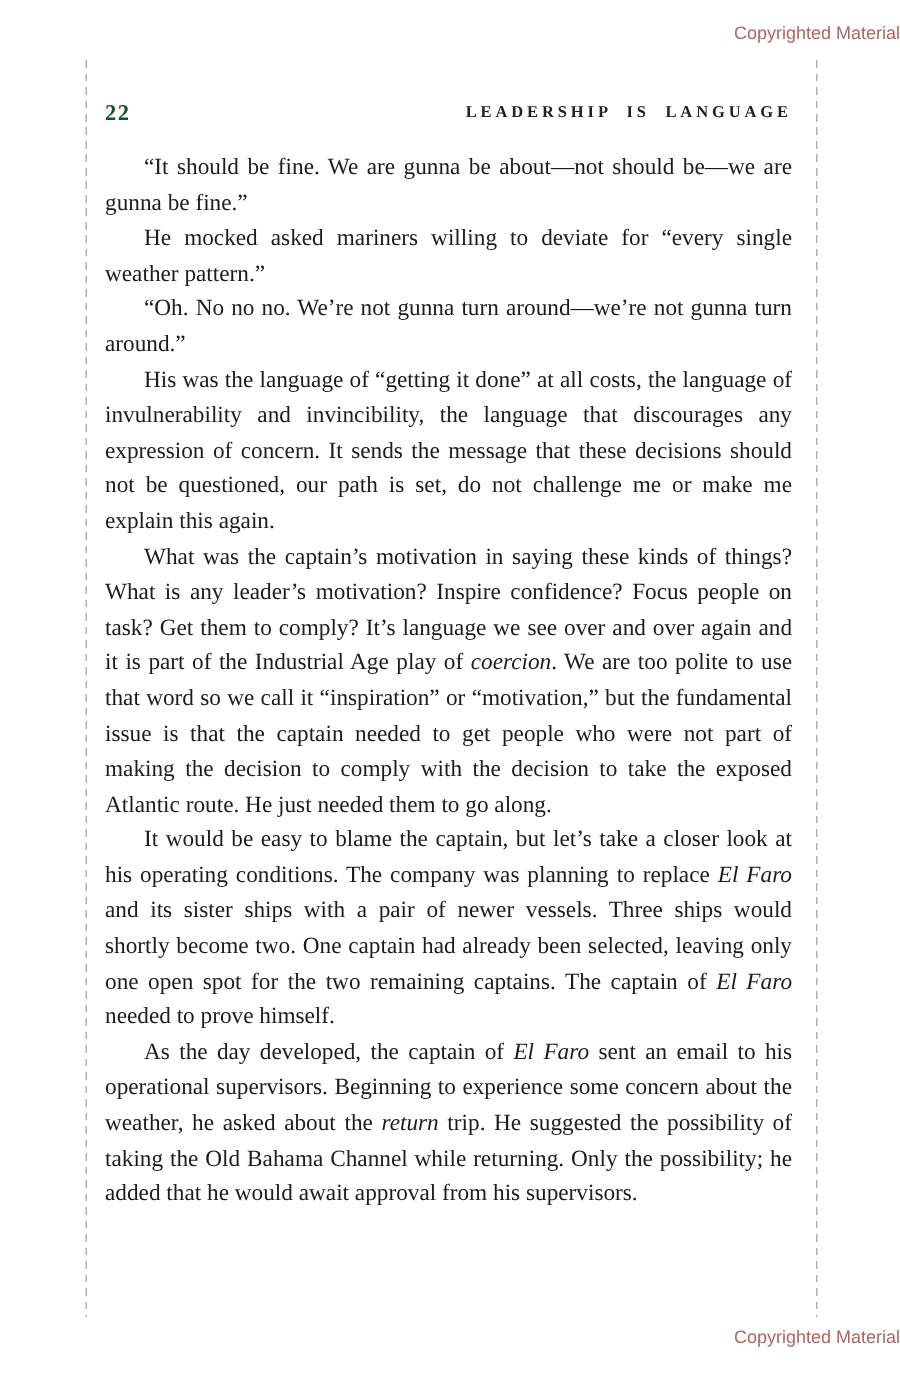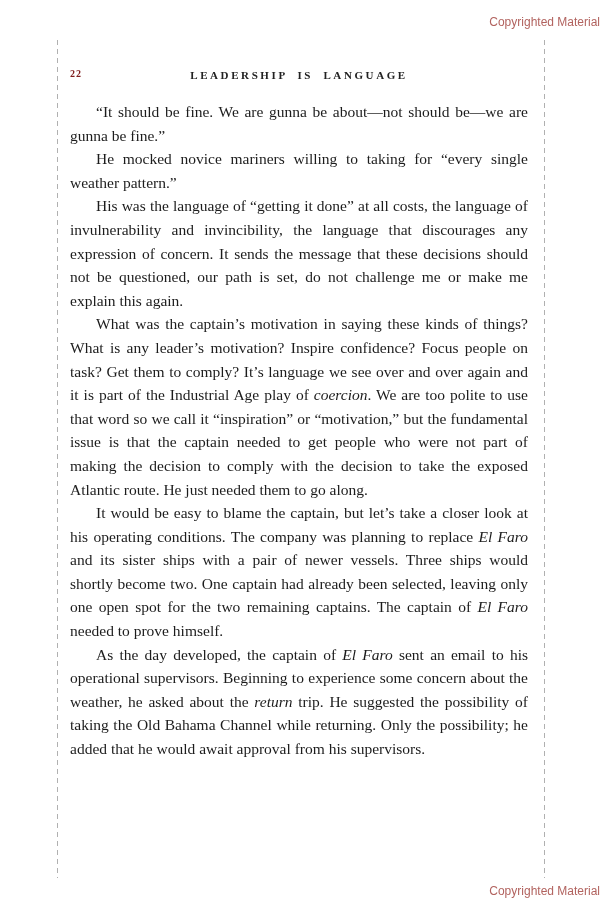--- a/index.html
+++ b/index.html
@@ -43,28 +43,28 @@
   }
   .running-head {
     position: relative;
     height: 20px;
     margin-bottom: 14px;
   }
   .page-num {
     position: absolute;
     left: 0;
     top: 2px;
-    font-size: 10px;
+    font-size: 15px;
     font-weight: bold;
     letter-spacing: 1px;
-    color: #7f1d1d;
+    color: #14532d;
   }
   .running-title {
     display: block;
-    text-align: center;
+    text-align: right;
     font-size: 11px;
     font-weight: bold;
     letter-spacing: 2.6px;
     word-spacing: 5px;
     color: #222;
     padding-top: 3px;
   }
   .body-text p {
     font-size: 15.5px;
     line-height: 23.6px;
@@ -82,21 +82,22 @@
 <div class="dash left"></div>
 <div class="dash right"></div>
 
 <div class="content">
   <div class="running-head">
     <span class="page-num">22</span>
     <span class="running-title">LEADERSHIP IS LANGUAGE</span>
   </div>
   <div class="body-text" id="body-text">
       <p><span>“It should be fine. We are gunna be about—not should be—we are gunna be fine.”</span></p>
-      <p><span>He mocked novice mariners willing to taking for “every single weather pattern.”</span></p>
+      <p><span>He mocked asked mariners willing to deviate for “every single weather pattern.”</span></p>
+      <p><span>“Oh. No no no. We’re not gunna turn around—we’re not gunna turn around.”</span></p>
       <p><span>His was the language of “getting it done” at all costs, the language of invulnerability and invincibility, the language that discourages any expression of concern. It sends the message that these decisions should not be questioned, our path is set, do not challenge me or make me explain this again.</span></p>
       <p><span>What was the captain’s motivation in saying these kinds of things? What is any leader’s motivation? Inspire confidence? Focus people on task? Get them to comply? It’s language we see over and over again and it is part of the Industrial Age play of </span><em>coercion</em><span>. We are too polite to use that word so we call it “inspiration” or “motivation,” but the fundamental issue is that the captain needed to get people who were not part of making the decision to comply with the decision to take the exposed Atlantic route. He just needed them to go along.</span></p>
       <p><span>It would be easy to blame the captain, but let’s take a closer look at his operating conditions. The company was planning to replace </span><em>El Faro</em><span> and its sister ships with a pair of newer vessels. Three ships would shortly become two. One captain had already been selected, leaving only one open spot for the two remaining captains. The captain of </span><em>El Faro</em><span> needed to prove himself.</span></p>
       <p><span>As the day developed, the captain of </span><em>El Faro</em><span> sent an email to his operational supervisors. Beginning to experience some concern about the weather, he asked about the </span><em>return</em><span> trip. He suggested the possibility of taking the Old Bahama Channel while returning. Only the possibility; he added that he would await approval from his supervisors.</span></p>
     </div>
 </div>
 
 <div class="banner bottom">Copyrighted Material</div>
 
 </body></html>

